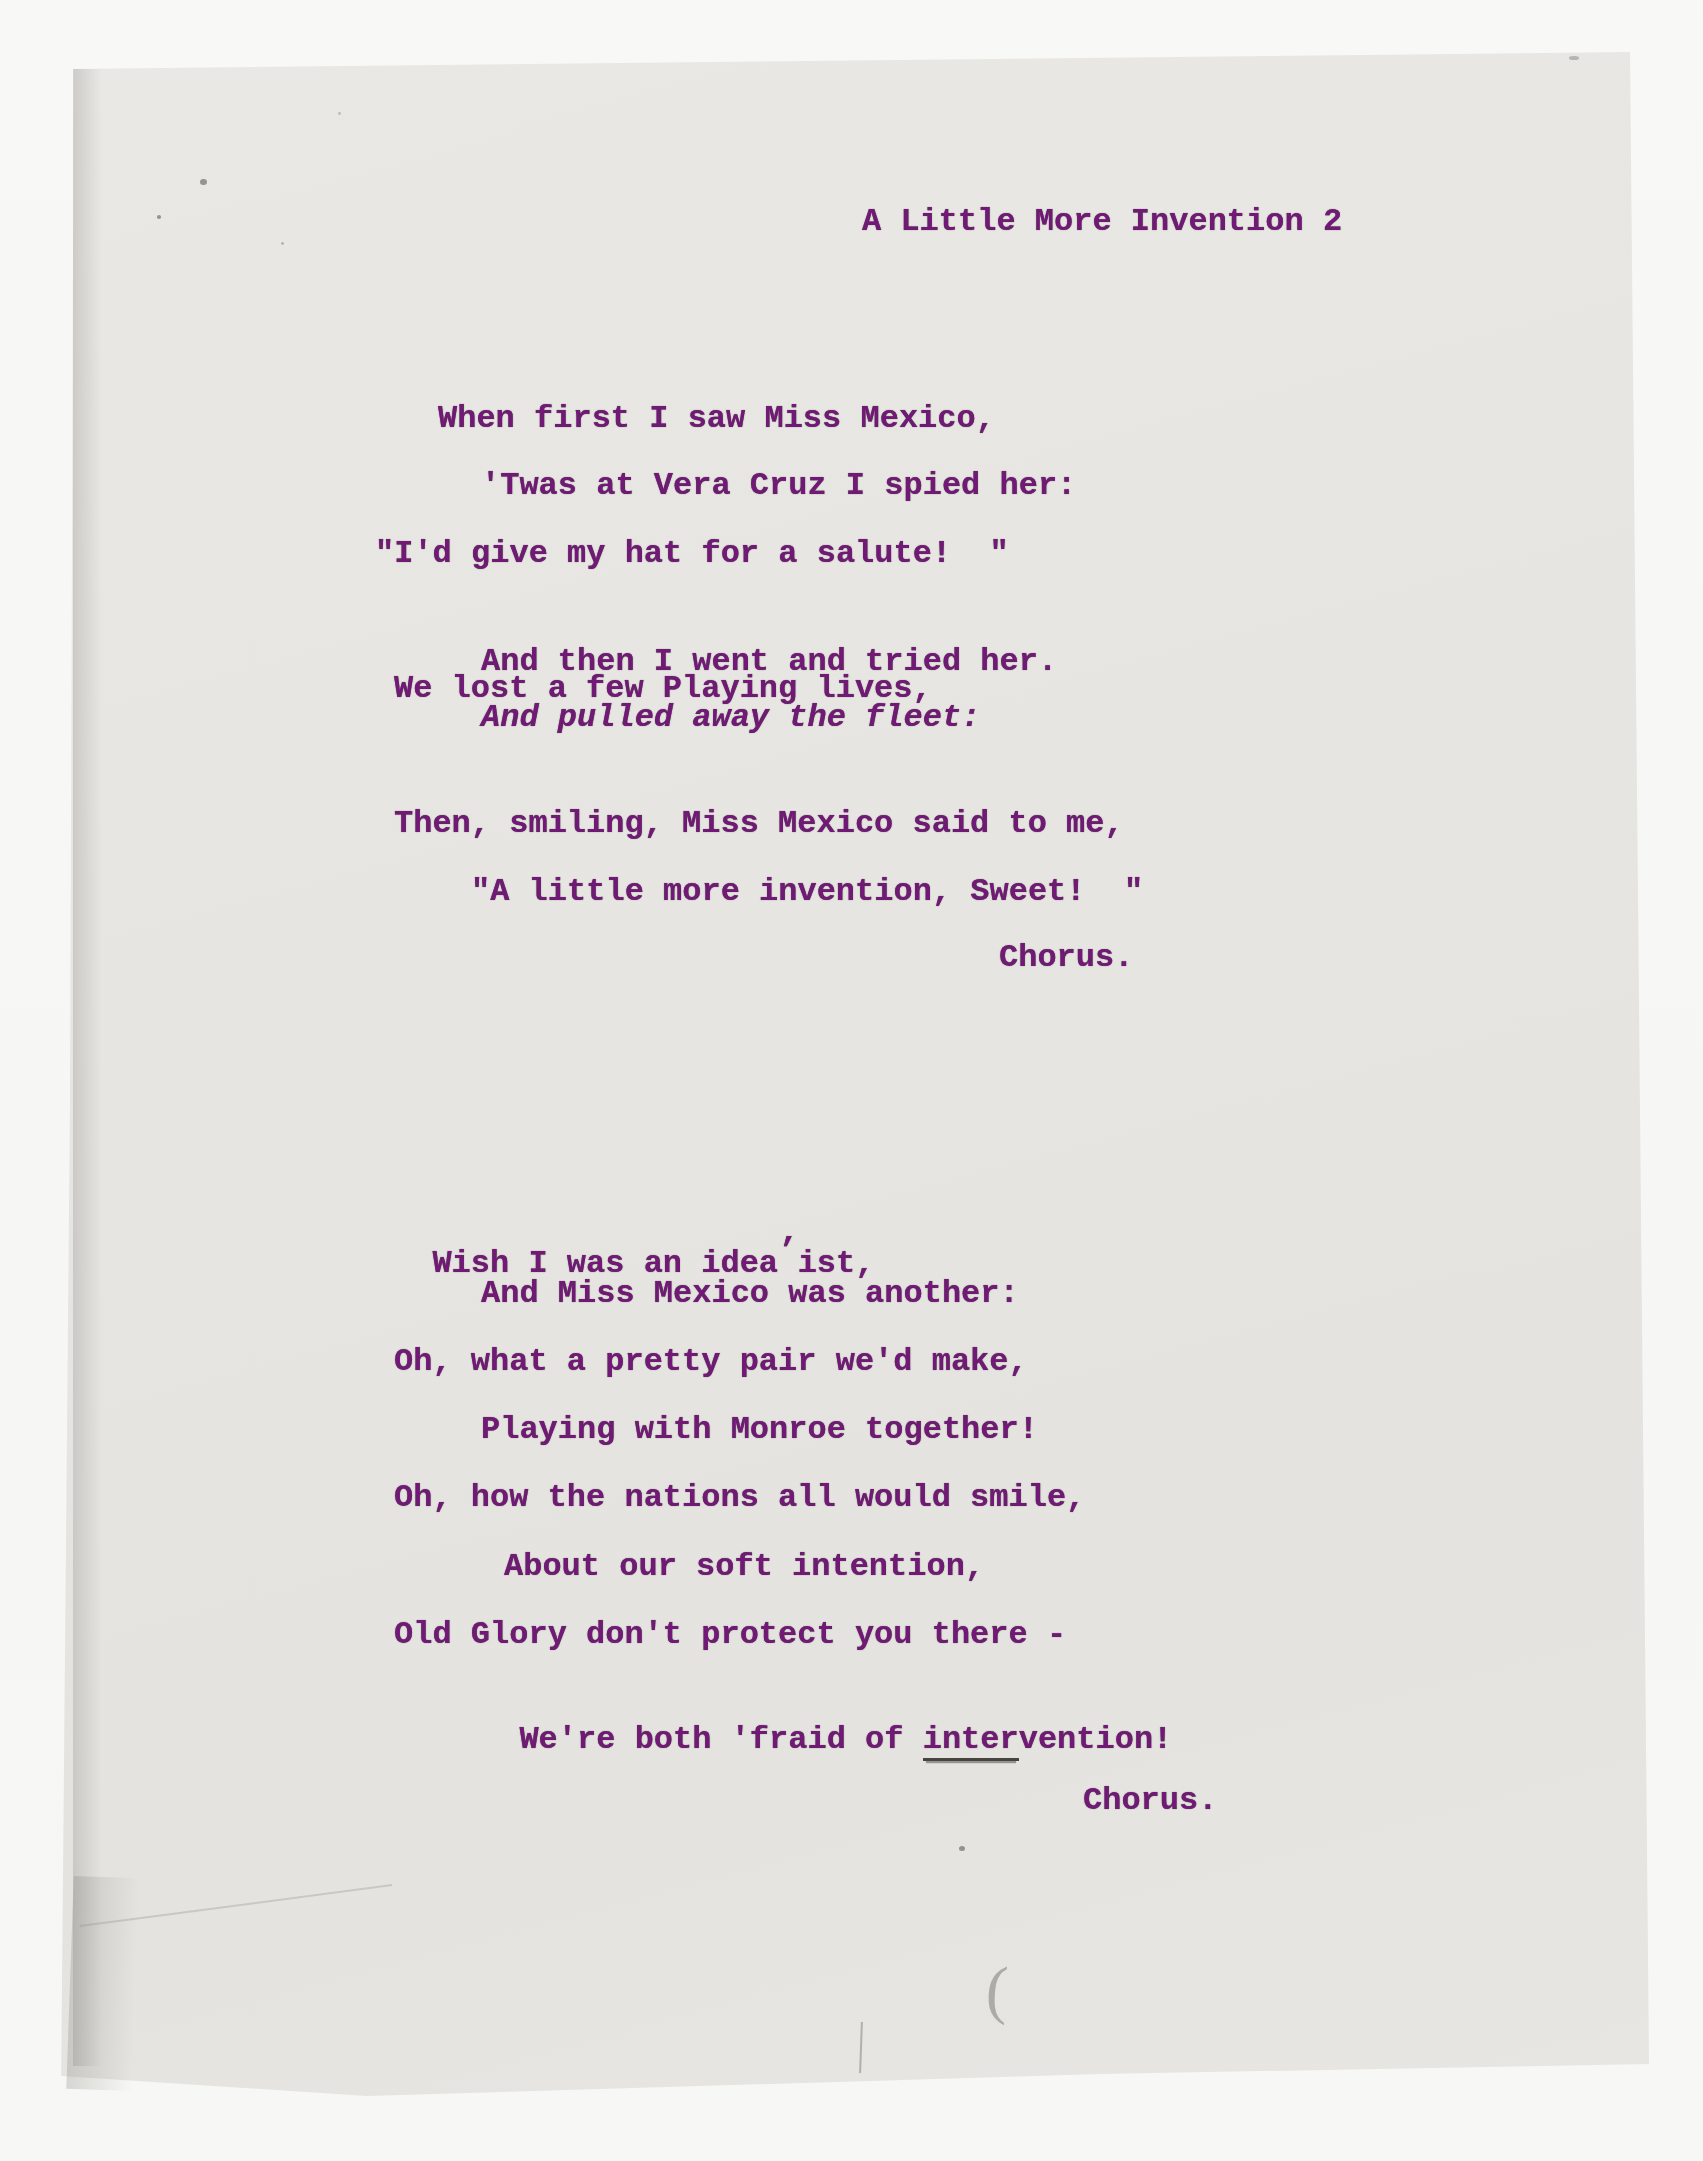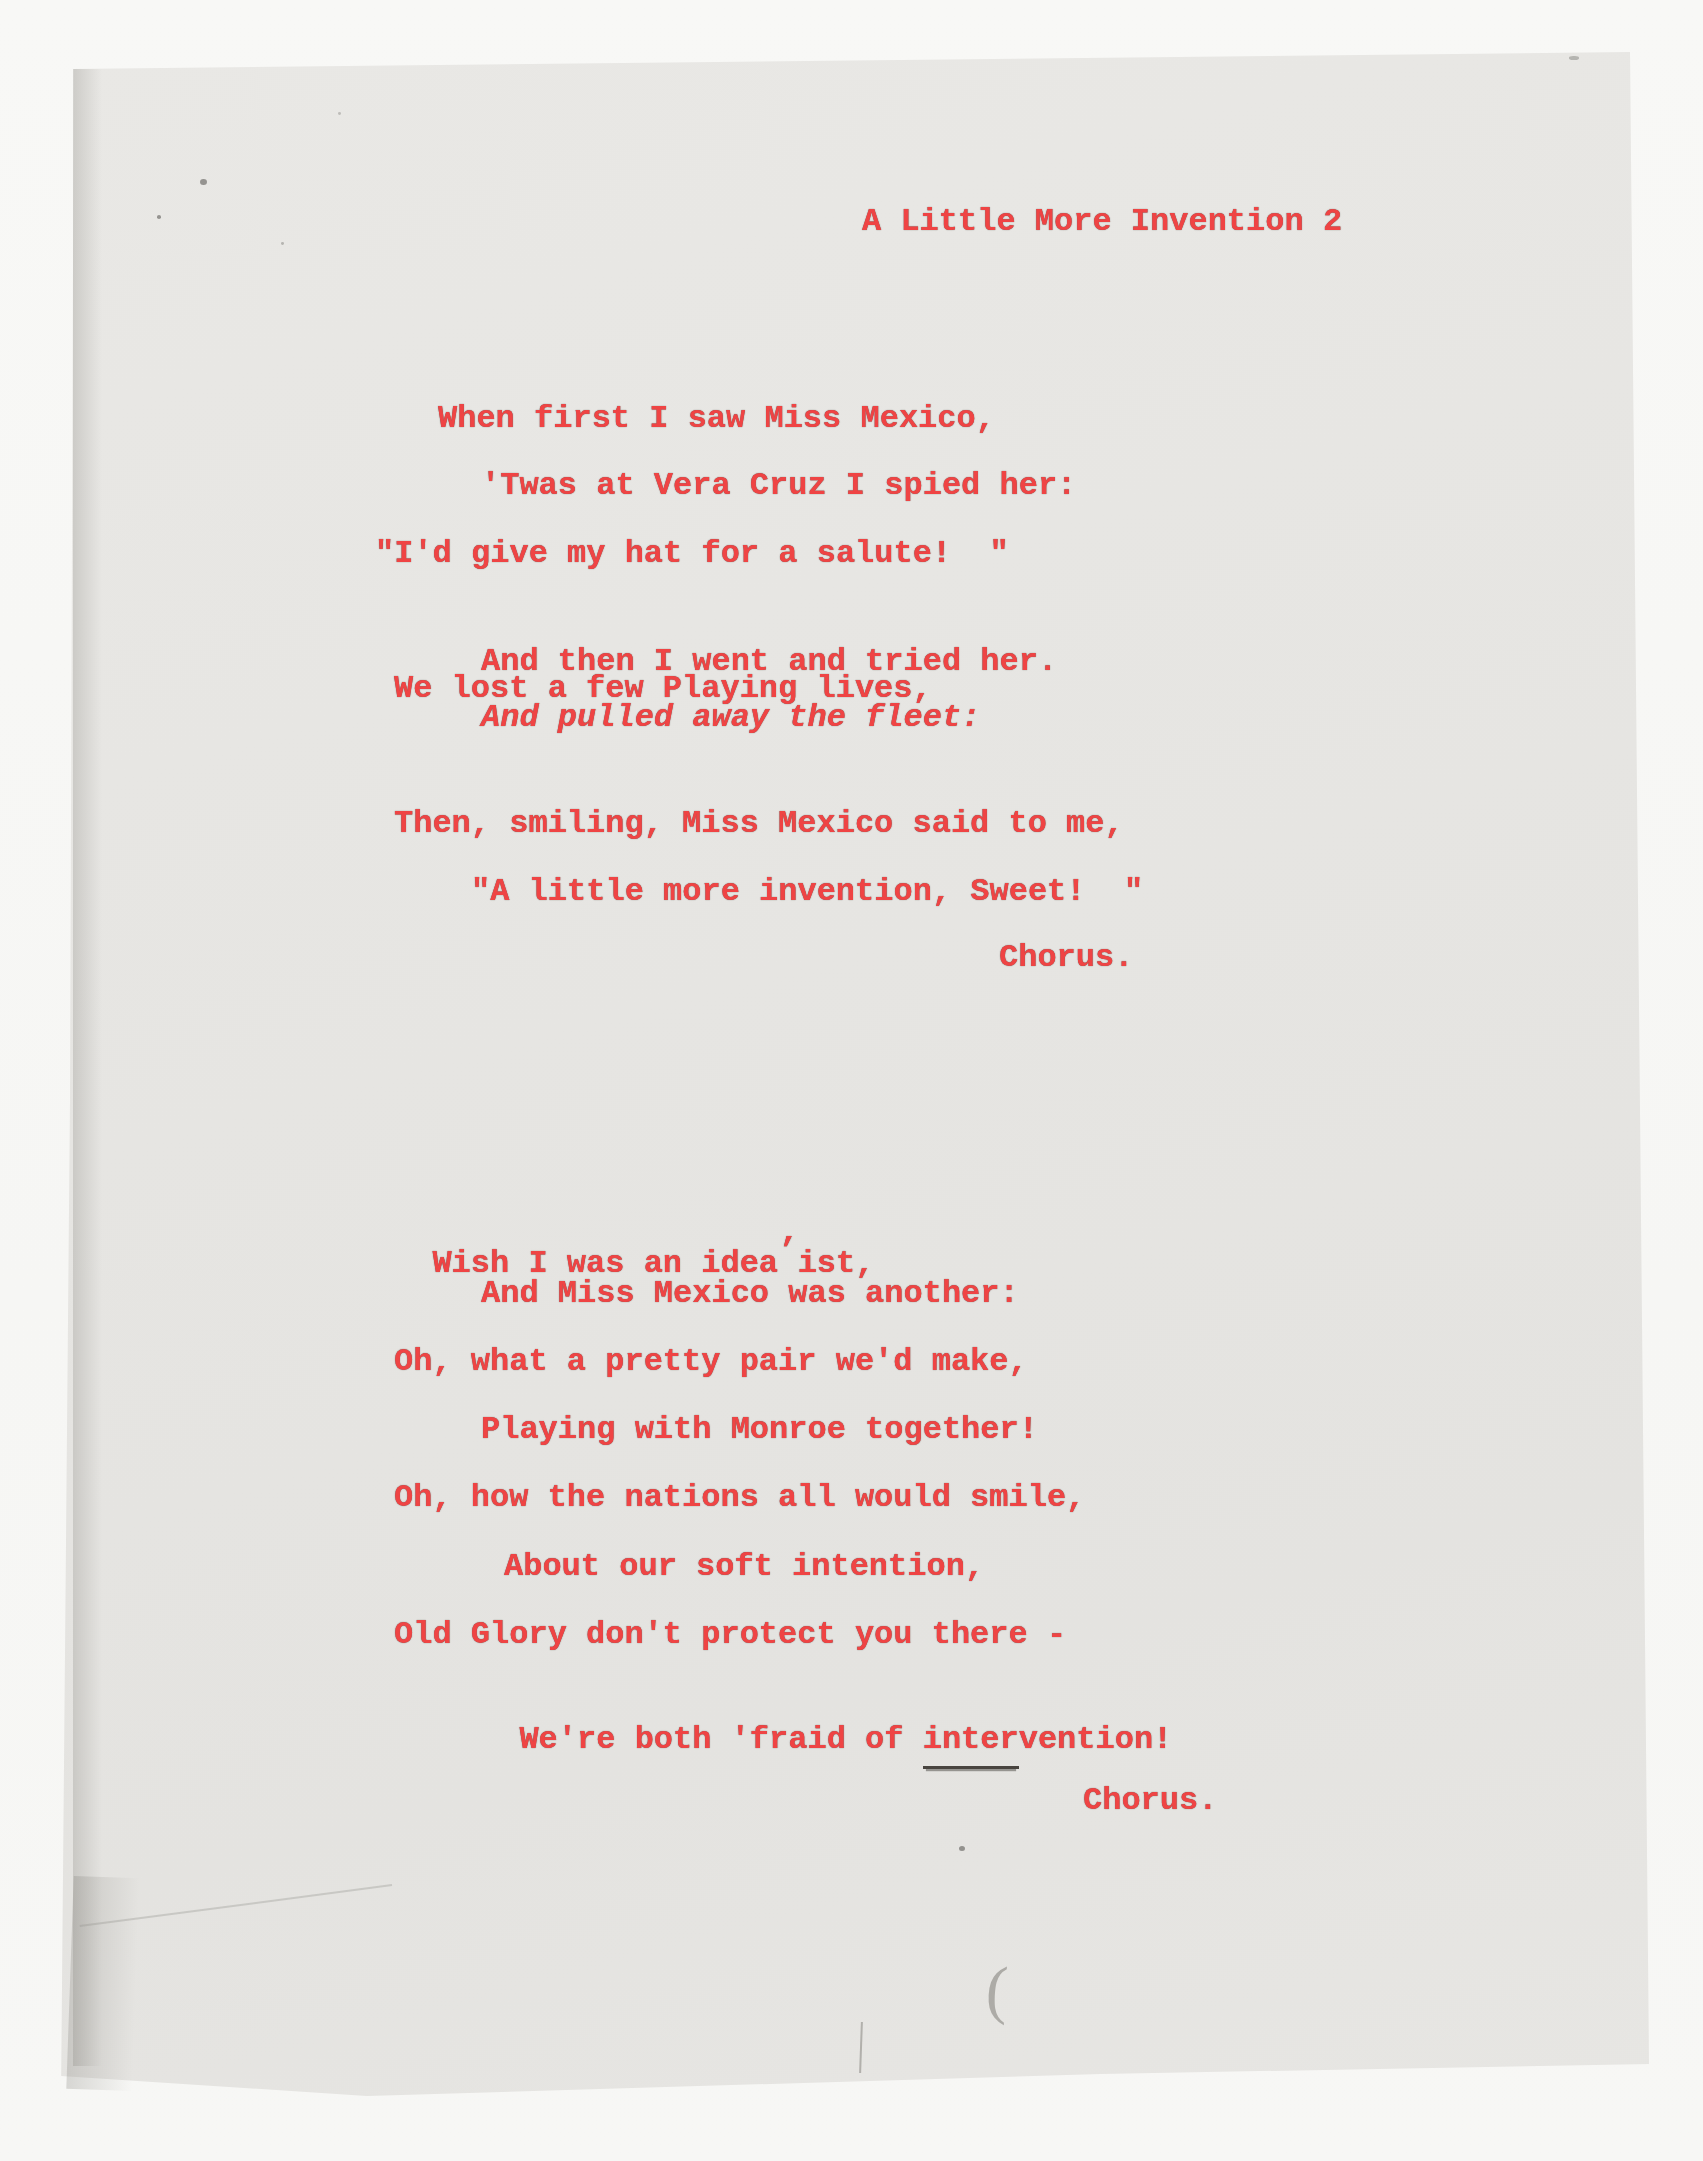--- a/index.html
+++ b/index.html
@@ -33,31 +33,31 @@
     position:absolute;left:77px;top:1884px;width:315px;height:1.5px;
     background:rgba(150,148,143,0.35);
     transform:rotate(-7.5deg);transform-origin:right center;
   }
   .line{
     position:absolute;
     white-space:pre;
     font-size:32px;
     font-weight:bold;
     line-height:1.15;
-    color:#ef4444;
+    color:#701a75;
     text-shadow:0 0 0.7px rgba(54,50,46,0.75),0 0 1.5px rgba(54,50,46,0.22);
   }
   .sup{
     display:inline-block;
     transform:translateY(-11.7px);
     font-size:1.02em;
   }
   .ul{
     border-bottom:3.7px solid rgba(54,50,46,0.9);
-    padding-bottom:8px;
+    padding-bottom:0px;
     box-shadow:0 5.1px 0 -2.9px rgba(54,50,46,0.45);
   }
   .speck{
     position:absolute;border-radius:50%;
     background:rgba(80,78,74,0.55);
   }
   .pen-mark{
     position:absolute;
     font-family:"Liberation Serif",serif;
     font-size:65px;font-weight:normal;

